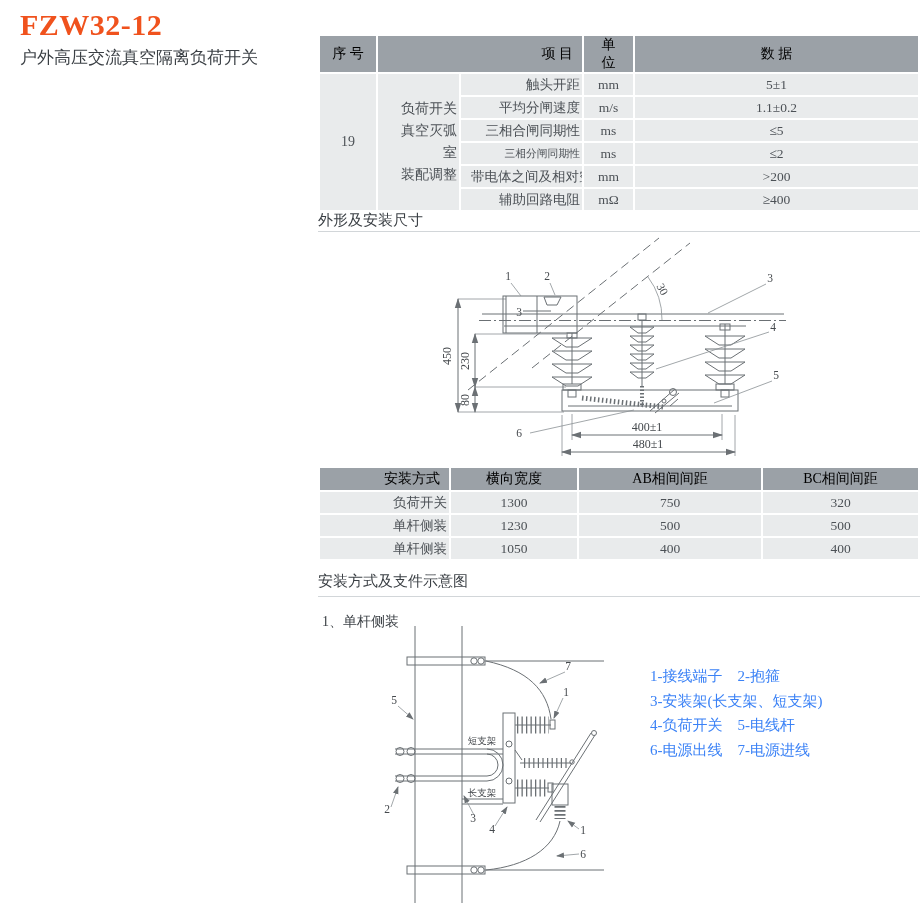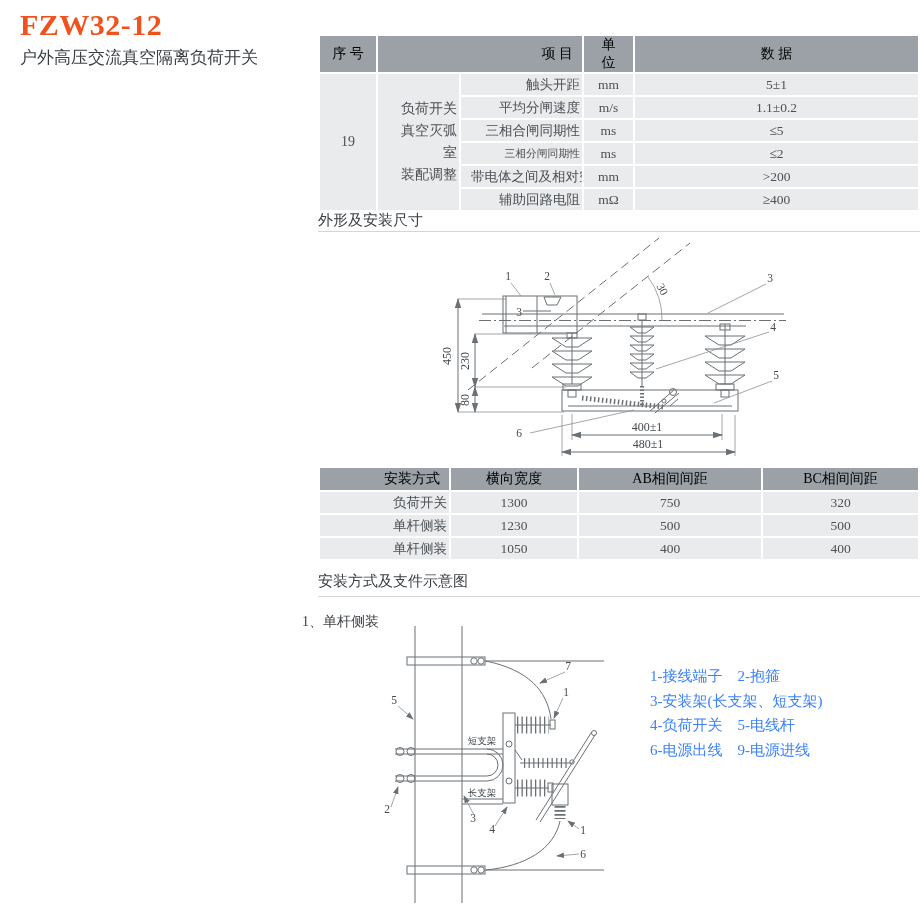--- a/index.html
+++ b/index.html
@@ -210,21 +210,21 @@
       <td class="al">单杆侧装</td>
       <td>1050</td>
       <td>400</td>
       <td>400</td>
     </tr>
   </tbody>
     </table>
 
   <div class="abs sec-title" style="left:318px;top:572px">安装方式及支件示意图</div>
   <div class="abs rule" style="left:318px;top:596px"></div>
-  <div class="abs sub-label" style="left:302px;top:613px">1、单杆侧装</div>
+  <div class="abs sub-label" style="left:322px;top:613px">1、单杆侧装</div>
 
   <svg class="abs" style="left:370px;top:623px" width="300" height="283" viewBox="0 0 300 283">
     <defs>
       <marker id="la2" viewBox="0 0 8 8" refX="7" refY="4" markerWidth="8" markerHeight="8" orient="auto" markerUnits="userSpaceOnUse">
         <path d="M0,1.2 L8,4 L0,6.8 Z" fill="#6b7074"></path>
       </marker>
     </defs>
 
     <path class="ln" d="M45,3 V280 M92,3 V280"></path>
 
@@ -305,16 +305,16 @@
     <text class="lbltxt" x="103" y="199" text-anchor="middle">3</text>
     <text class="lbltxt" x="122" y="210" text-anchor="middle">4</text>
     <text class="lbltxt" x="213" y="211" text-anchor="middle">1</text>
     <text class="lbltxt" x="213" y="235" text-anchor="middle">6</text>
   </svg>
 
   <div class="abs legend">
     <div>1-接线端子　2-抱箍</div>
     <div>3-安装架(长支架、短支架)</div>
     <div>4-负荷开关　5-电线杆</div>
-    <div>6-电源出线　9-电源进线</div>
+    <div>6-电源出线　7-电源进线</div>
   </div>
 
 </div>
 
 </body></html>

